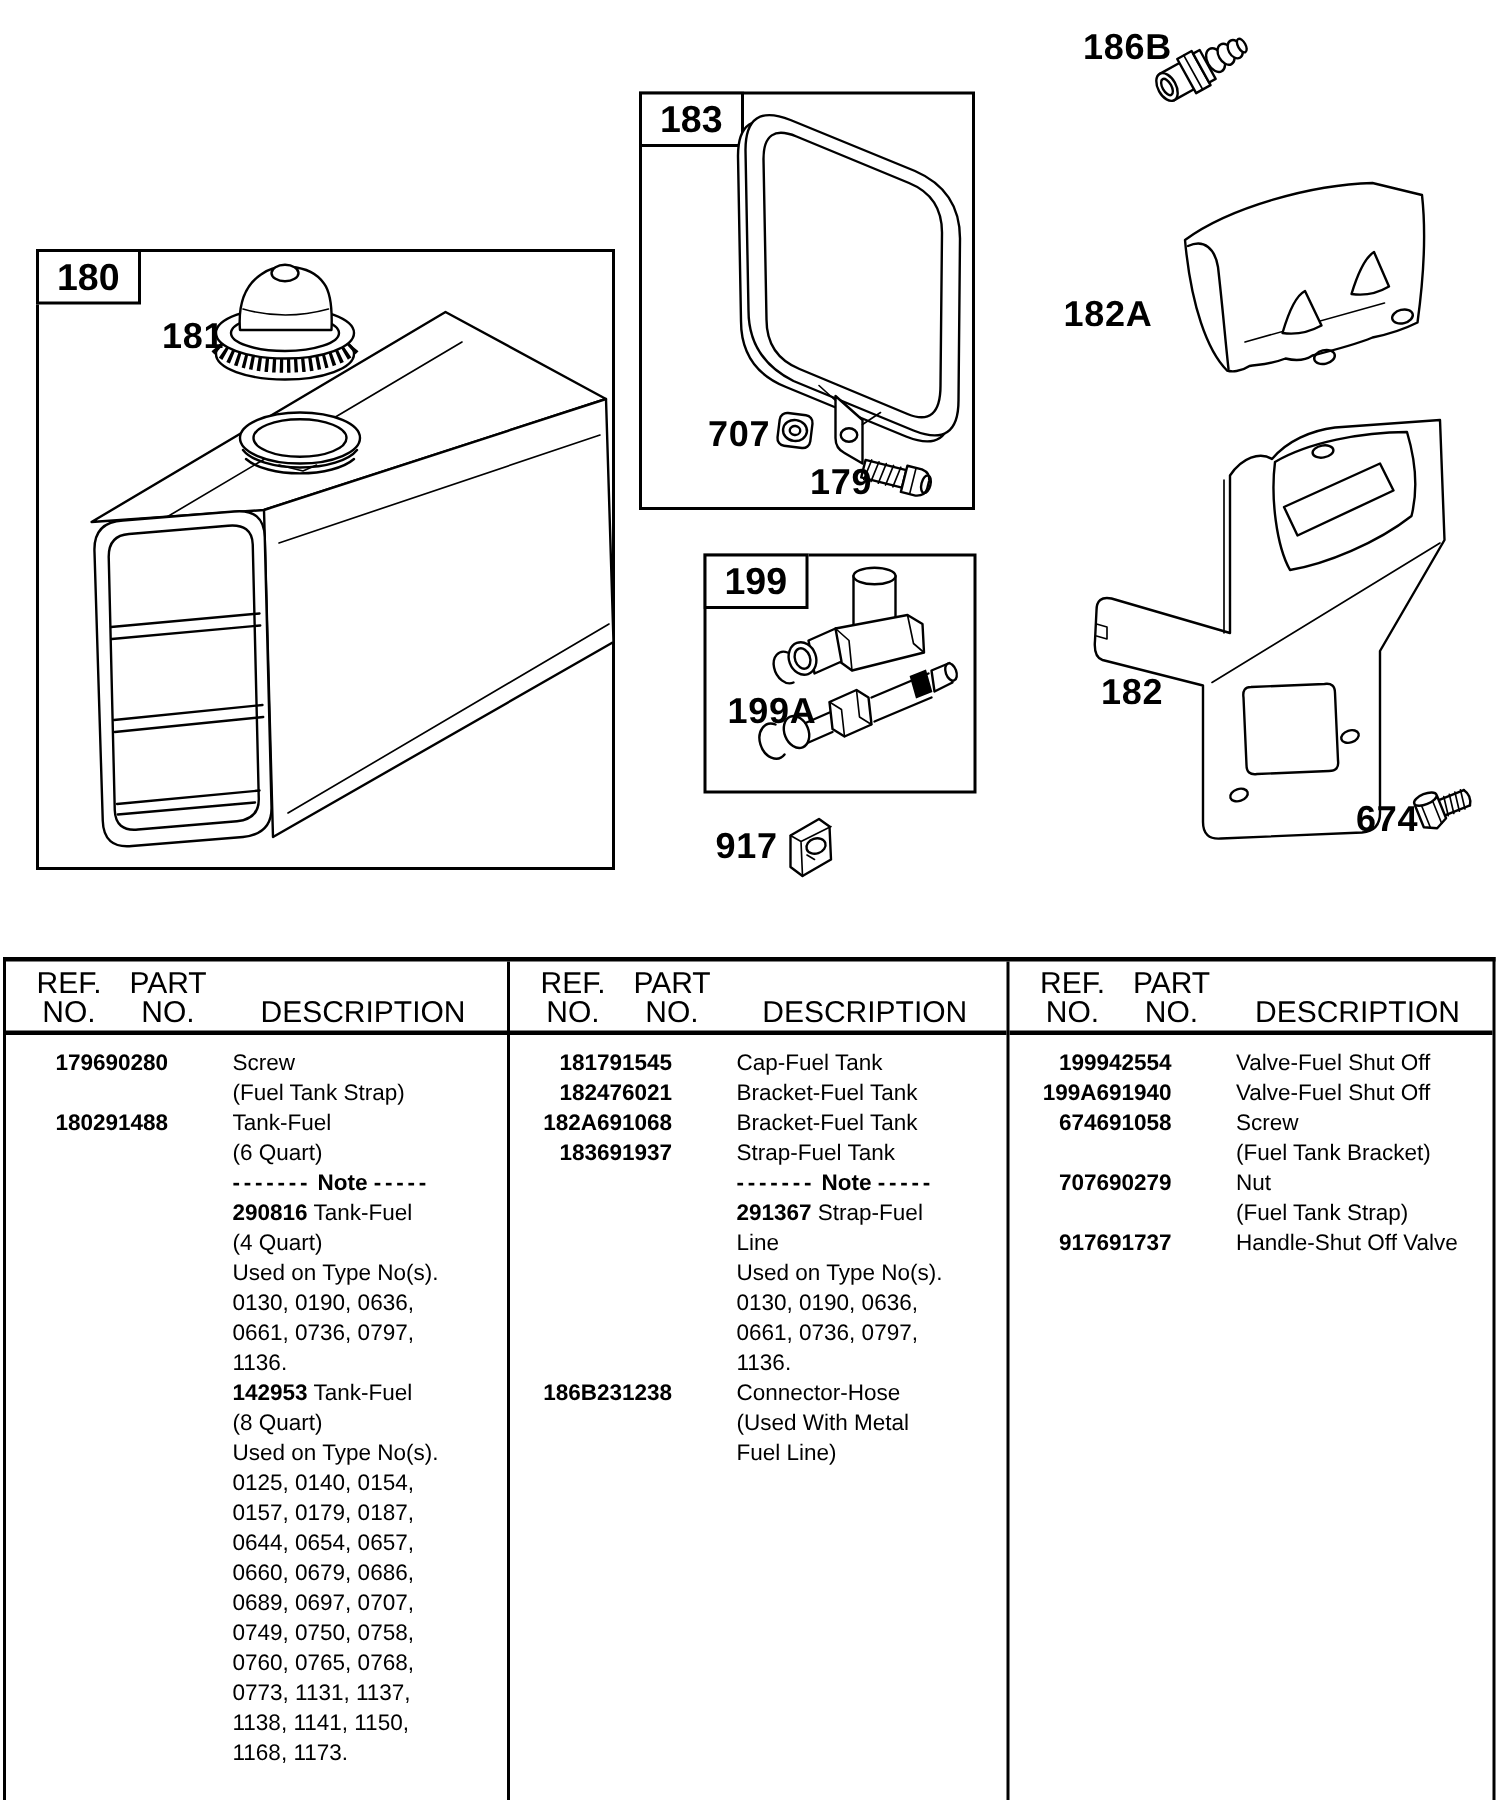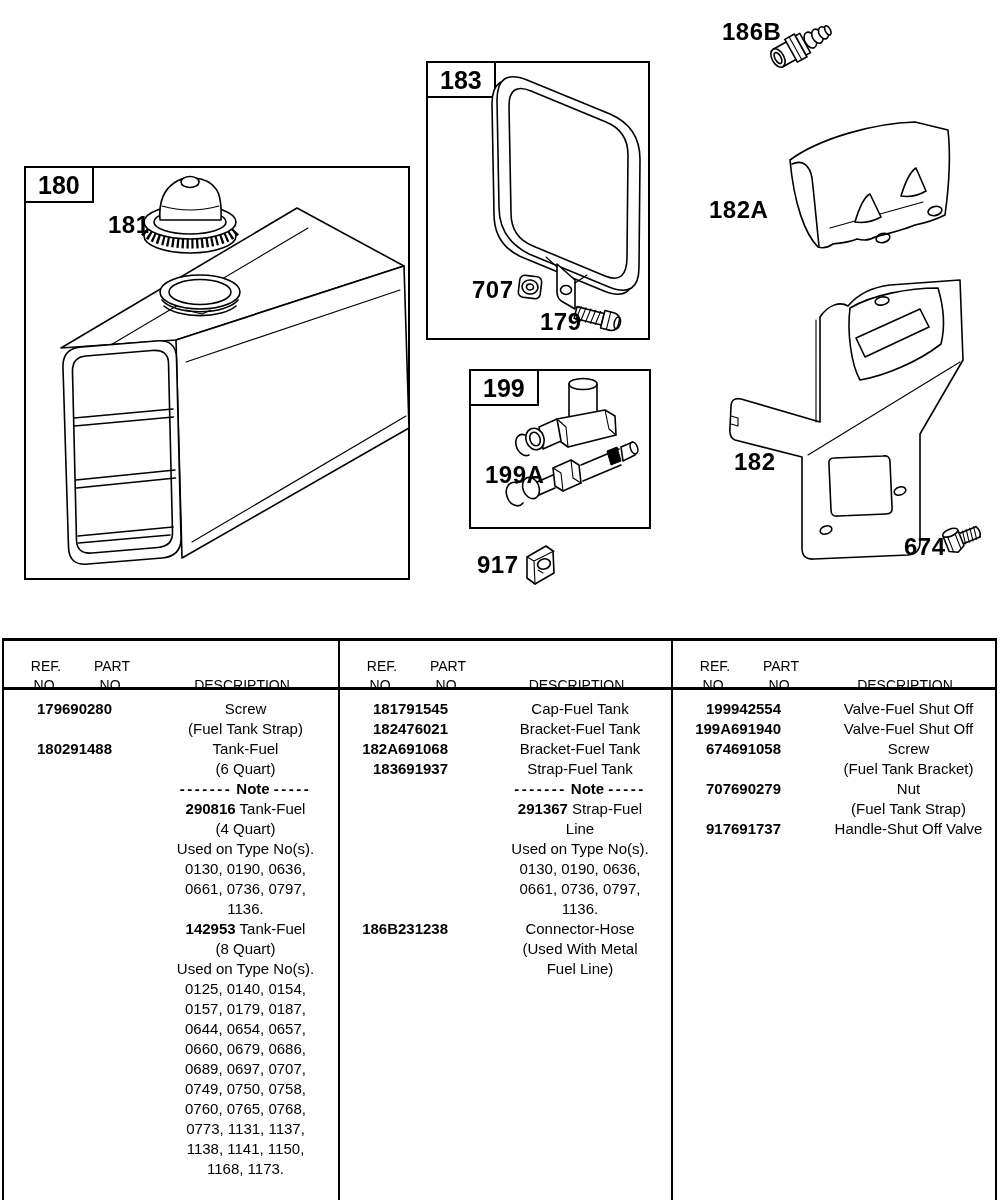--- a/index.html
+++ b/index.html
@@ -17,30 +17,30 @@
   .part-box{position:absolute;border:2px solid #000;box-sizing:border-box;}
   .part-tag{position:absolute;top:-2px;left:-2px;border:2px solid #000;background:#fff;
             font-weight:bold;font-size:25px;text-align:center;padding:3px 12px 2px 12px;line-height:28px;}
 
   
   .parts-table{position:absolute;left:2px;top:638px;width:995px;height:562px;
                border-top:3px solid #000;border-left:2px solid #000;border-right:2px solid #000;
                box-sizing:border-box;display:grid;grid-template-columns:334px 333px 1fr;}
   .tcol{box-sizing:border-box;}
   .tcol + .tcol{border-left:2px solid #000;}
-  .thead{display:grid;grid-template-columns:56px 76px 1fr;padding:16px 4px 3px 14px;
-         border-bottom:3px solid #000;height:49px;box-sizing:border-box;font-size:14px;
+  .thead{display:grid;grid-template-columns:56px 76px 1fr;padding:6px 4px 3px 14px;
+         border-bottom:3px solid #000;height:49px;box-sizing:border-box;font-size:20px;
          line-height:19px;}
   .h-stack{text-align:center;align-self:end;}
   .h-desc{text-align:center;align-self:end;}
   .tbody{padding:9px 2px 0 14px;font-size:15px;line-height:20px;}
   .trow{display:grid;grid-template-columns:44px 84px 1fr;}
   .c-ref{text-align:right;font-weight:bold;}
   .c-part{text-align:left;font-weight:bold;}
-  .c-desc{padding-left:9px;white-space:nowrap;text-align:center;}
+  .c-desc{padding-left:9px;white-space:nowrap;}
   .dashes{font-weight:bold;letter-spacing:2.5px;}
   .note-word{font-weight:bold;}
 </style>
 </head>
 <body>
 
 <div style="position:absolute;left:0;top:0;width:1000px;height:638px;">
 
   <div class="part-box" style="left:24px;top:166px;width:386px;height:414px;">
     <div class="part-tag">180</div>

